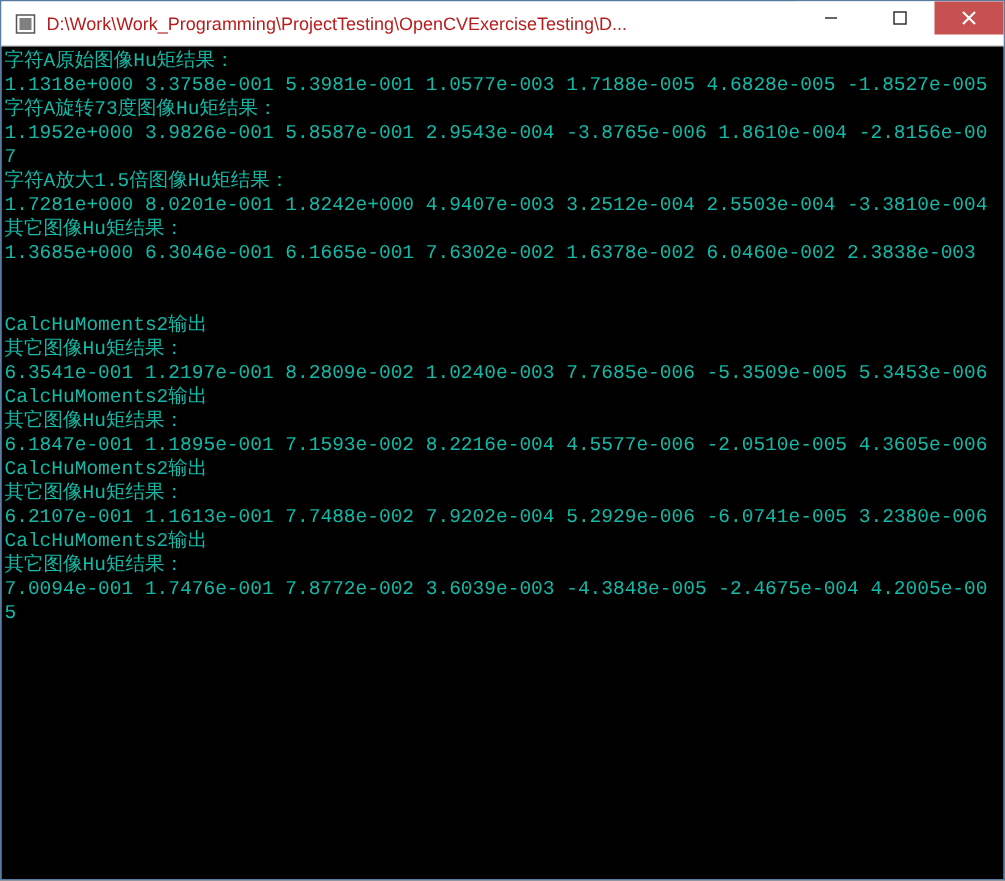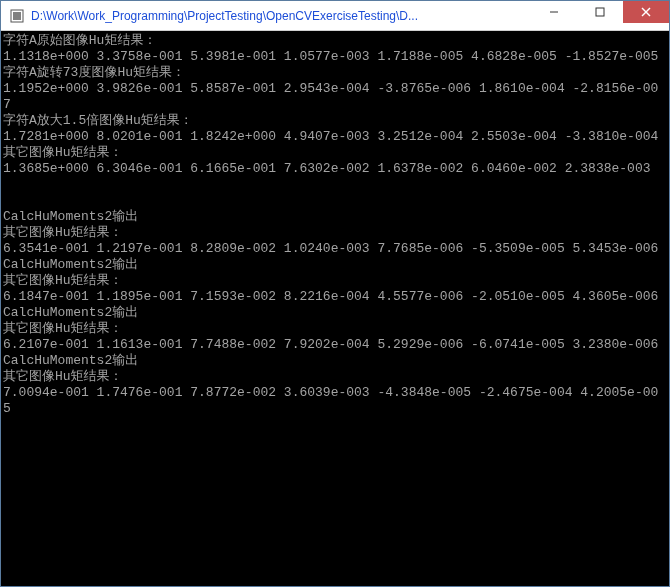--- a/index.html
+++ b/index.html
@@ -30,21 +30,21 @@
     width: 16px;
     height: 16px;
     margin: 0 6px 0 8px;
     display: flex;
     align-items: center;
     justify-content: center;
   }
   .titlebar-title {
     flex: 1;
     font-size: 12px;
-    color: #1d4ed8;
+    color: #b91c1c;
     white-space: nowrap;
     overflow: hidden;
     text-overflow: ellipsis;
   }
   .title-controls {
     display: flex;
     height: 100%;
   }
   .title-btn {
     width: 46px;
@@ -56,21 +56,21 @@
     background: #fff;
     margin-top: 0;
   }
   .title-btn.close {
     background: #c75050;
   }
   .title-btn svg { display: block; }
   .console {
     flex: 1;
     background: #000;
-    color: #a3a3a3;
+    color: #14b8a6;
     font-family: "NSimSun","SimSun","Courier New",monospace;
     font-size: 13px;
     line-height: 16px;
     padding: 2px 4px 2px 2px;
     white-space: pre-wrap;
     word-break: break-all;
     overflow: hidden;
   }
 </style>
 </head>

